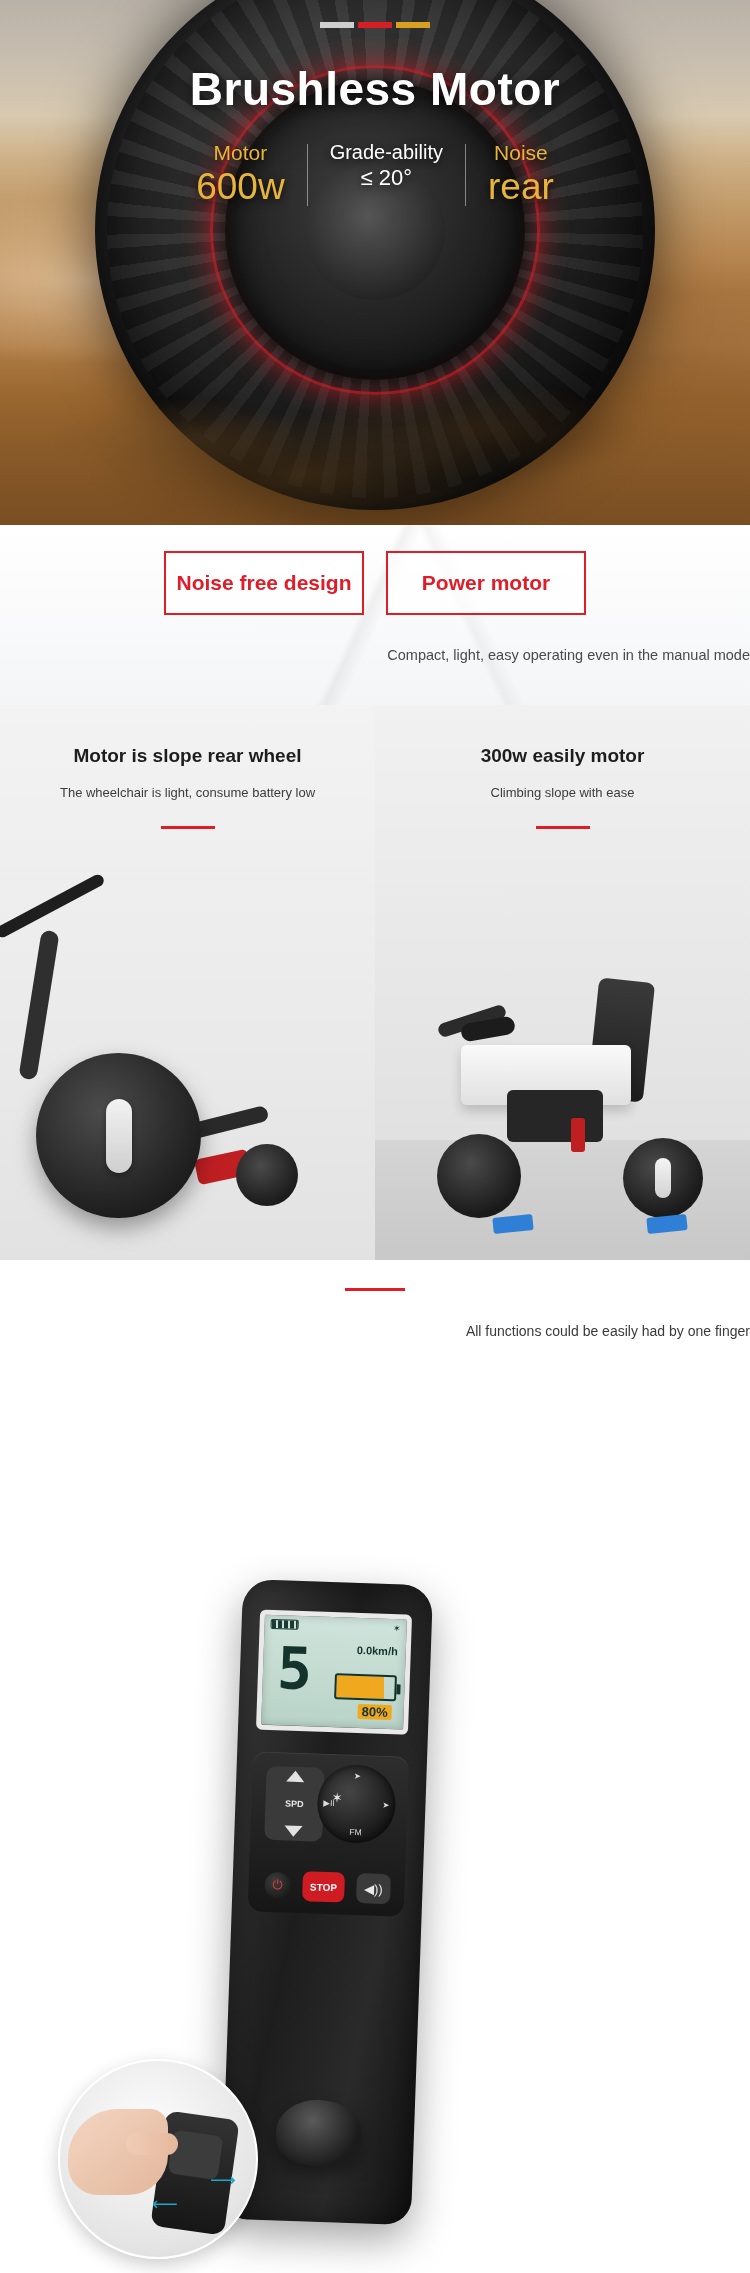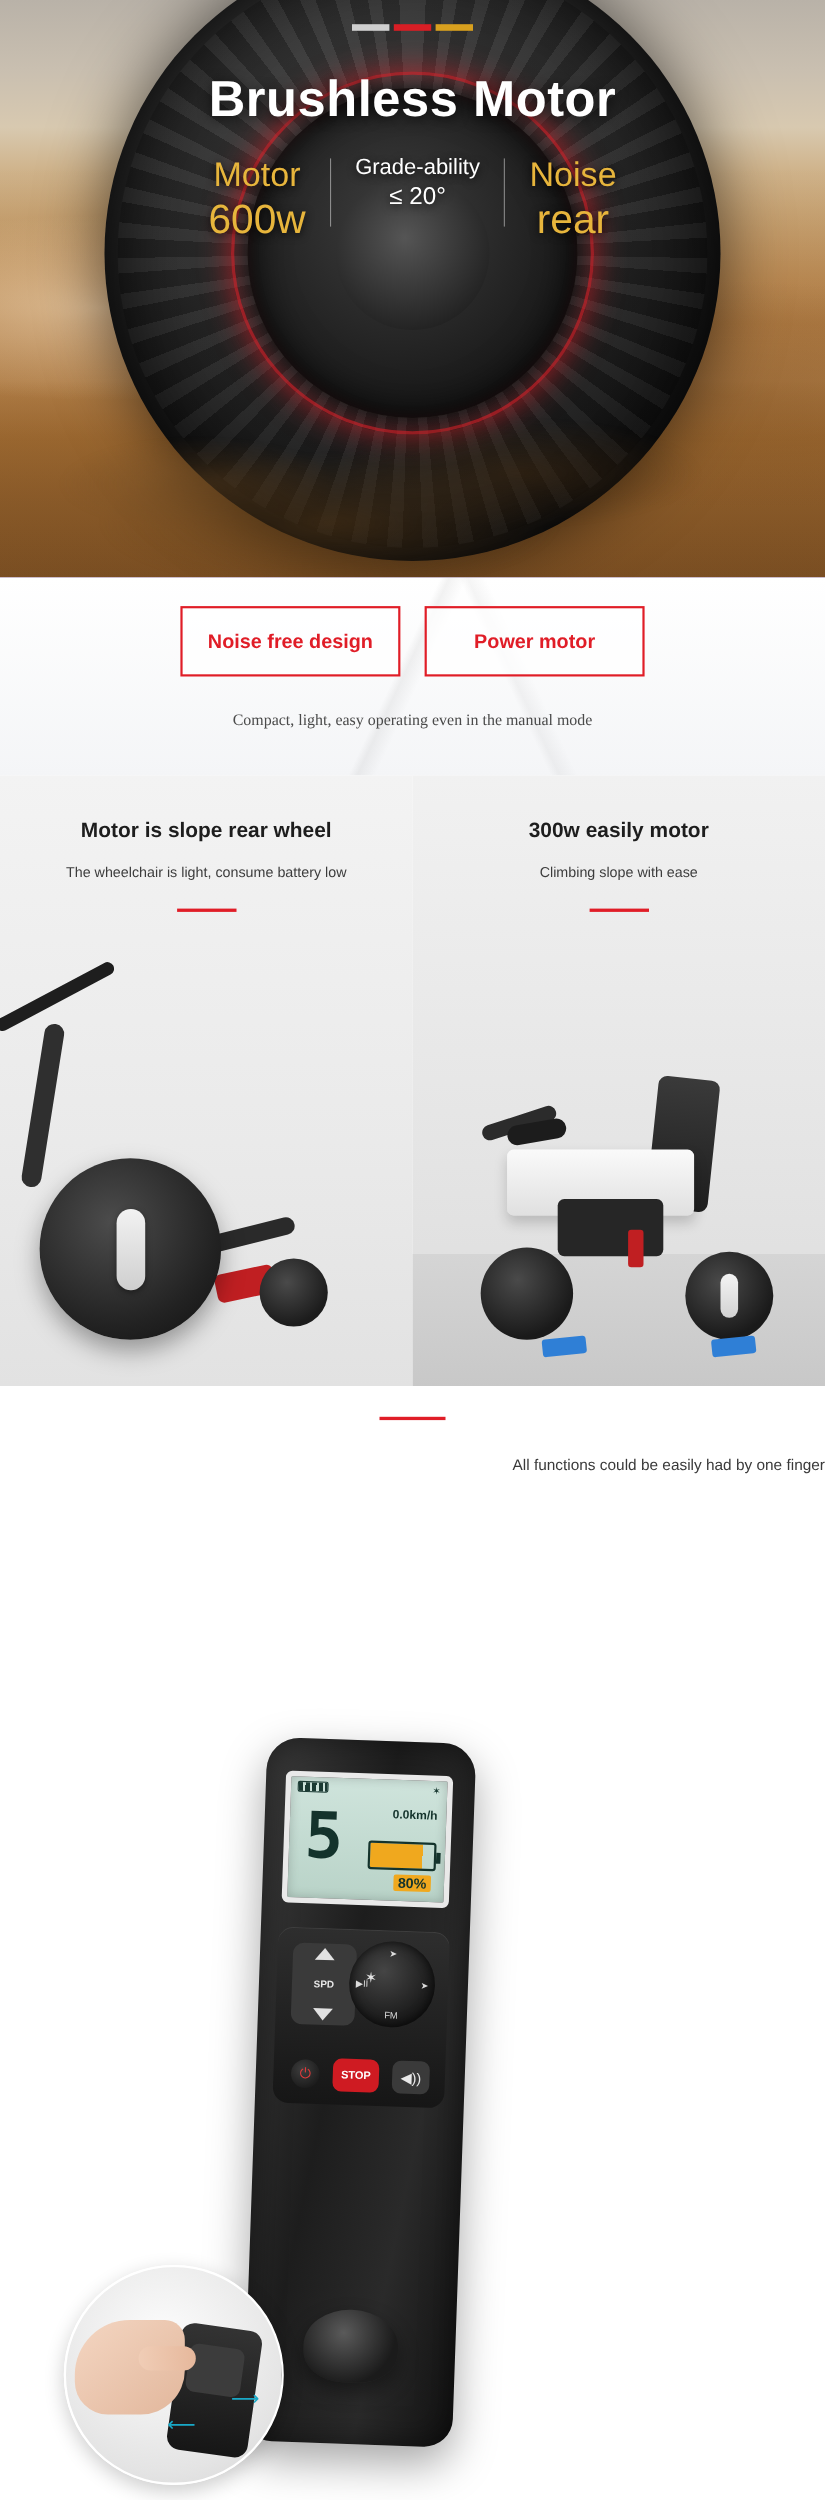--- a/index.html
+++ b/index.html
@@ -11,21 +11,21 @@
     -webkit-font-smoothing: antialiased;
   }
   .page { width: 750px; position: relative; overflow: hidden; }
 
   
   .hero {
     position: relative;
     width: 750px;
     height: 525px;
     overflow: hidden;
-    background: #4c1d95;
+    background: #7f1d1d;
   }
   .hero-sky {
     position: absolute; inset: 0;
     background:
       linear-gradient(to bottom,
         #b9b2a8 0%, #c9bfb0 12%, #d8c9b0 22%, #cfb289 30%,
         #c8a271 38%, #c08f57 48%, #b98349 56%, #c08a4f 66%,
         #ab7336 76%, #9d6830 86%, #8e5c29 100%);
   }
   .hero-dunes {
@@ -104,21 +104,21 @@
     display: flex; justify-content: center; align-items: flex-start;
     gap: 0;
   }
   .hero-spec {
     text-align: center;
     padding: 0 22px;
     color: #e7b53c;
     text-shadow: 0 2px 8px rgba(0,0,0,.8);
   }
   .hero-spec.mid { color: #ffffff; }
-  .spec-top { font-size: 31px; line-height: 1.25; }
+  .spec-top { font-size: 21px; line-height: 1.25; }
   .spec-bot { font-size: 37px; line-height: 1.15; }
   .hero-spec.mid .spec-top { font-size: 20px; }
   .hero-spec.mid .spec-bot { font-size: 22px; }
   .hero-divider {
     width: 1px; height: 62px; background: rgba(255,255,255,.45); margin-top: 4px;
   }
 
   
   .badges-band {
     position: relative;
@@ -137,31 +137,30 @@
     position: relative;
     display: flex; justify-content: center; gap: 22px;
     padding-top: 26px;
   }
   .badge {
     width: 200px; height: 64px;
     border: 2px solid #e01d27;
     display: flex; align-items: center; justify-content: center;
     color: #e01d27;
     font-weight: bold;
-    font-size: 18px;
+    font-size: 21px;
     background: rgba(255,255,255,.7);
     text-align: center;
   }
   .badges-note {
     position: relative;
-    text-align: center;
+    text-align: right;
     margin-top: 32px;
     font-size: 14.5px;
     color: #4a4a4a;
-    font-family: Liberation Serif, serif;
   }
 
   
   .cards { display: flex; width: 750px; }
   .card {
     position: relative;
     width: 375px; height: 555px;
     overflow: hidden;
   }
   .card.left  { background: linear-gradient(to bottom, #f3f3f3 0%, #eaeaea 60%, #e2e2e2 100%); }

